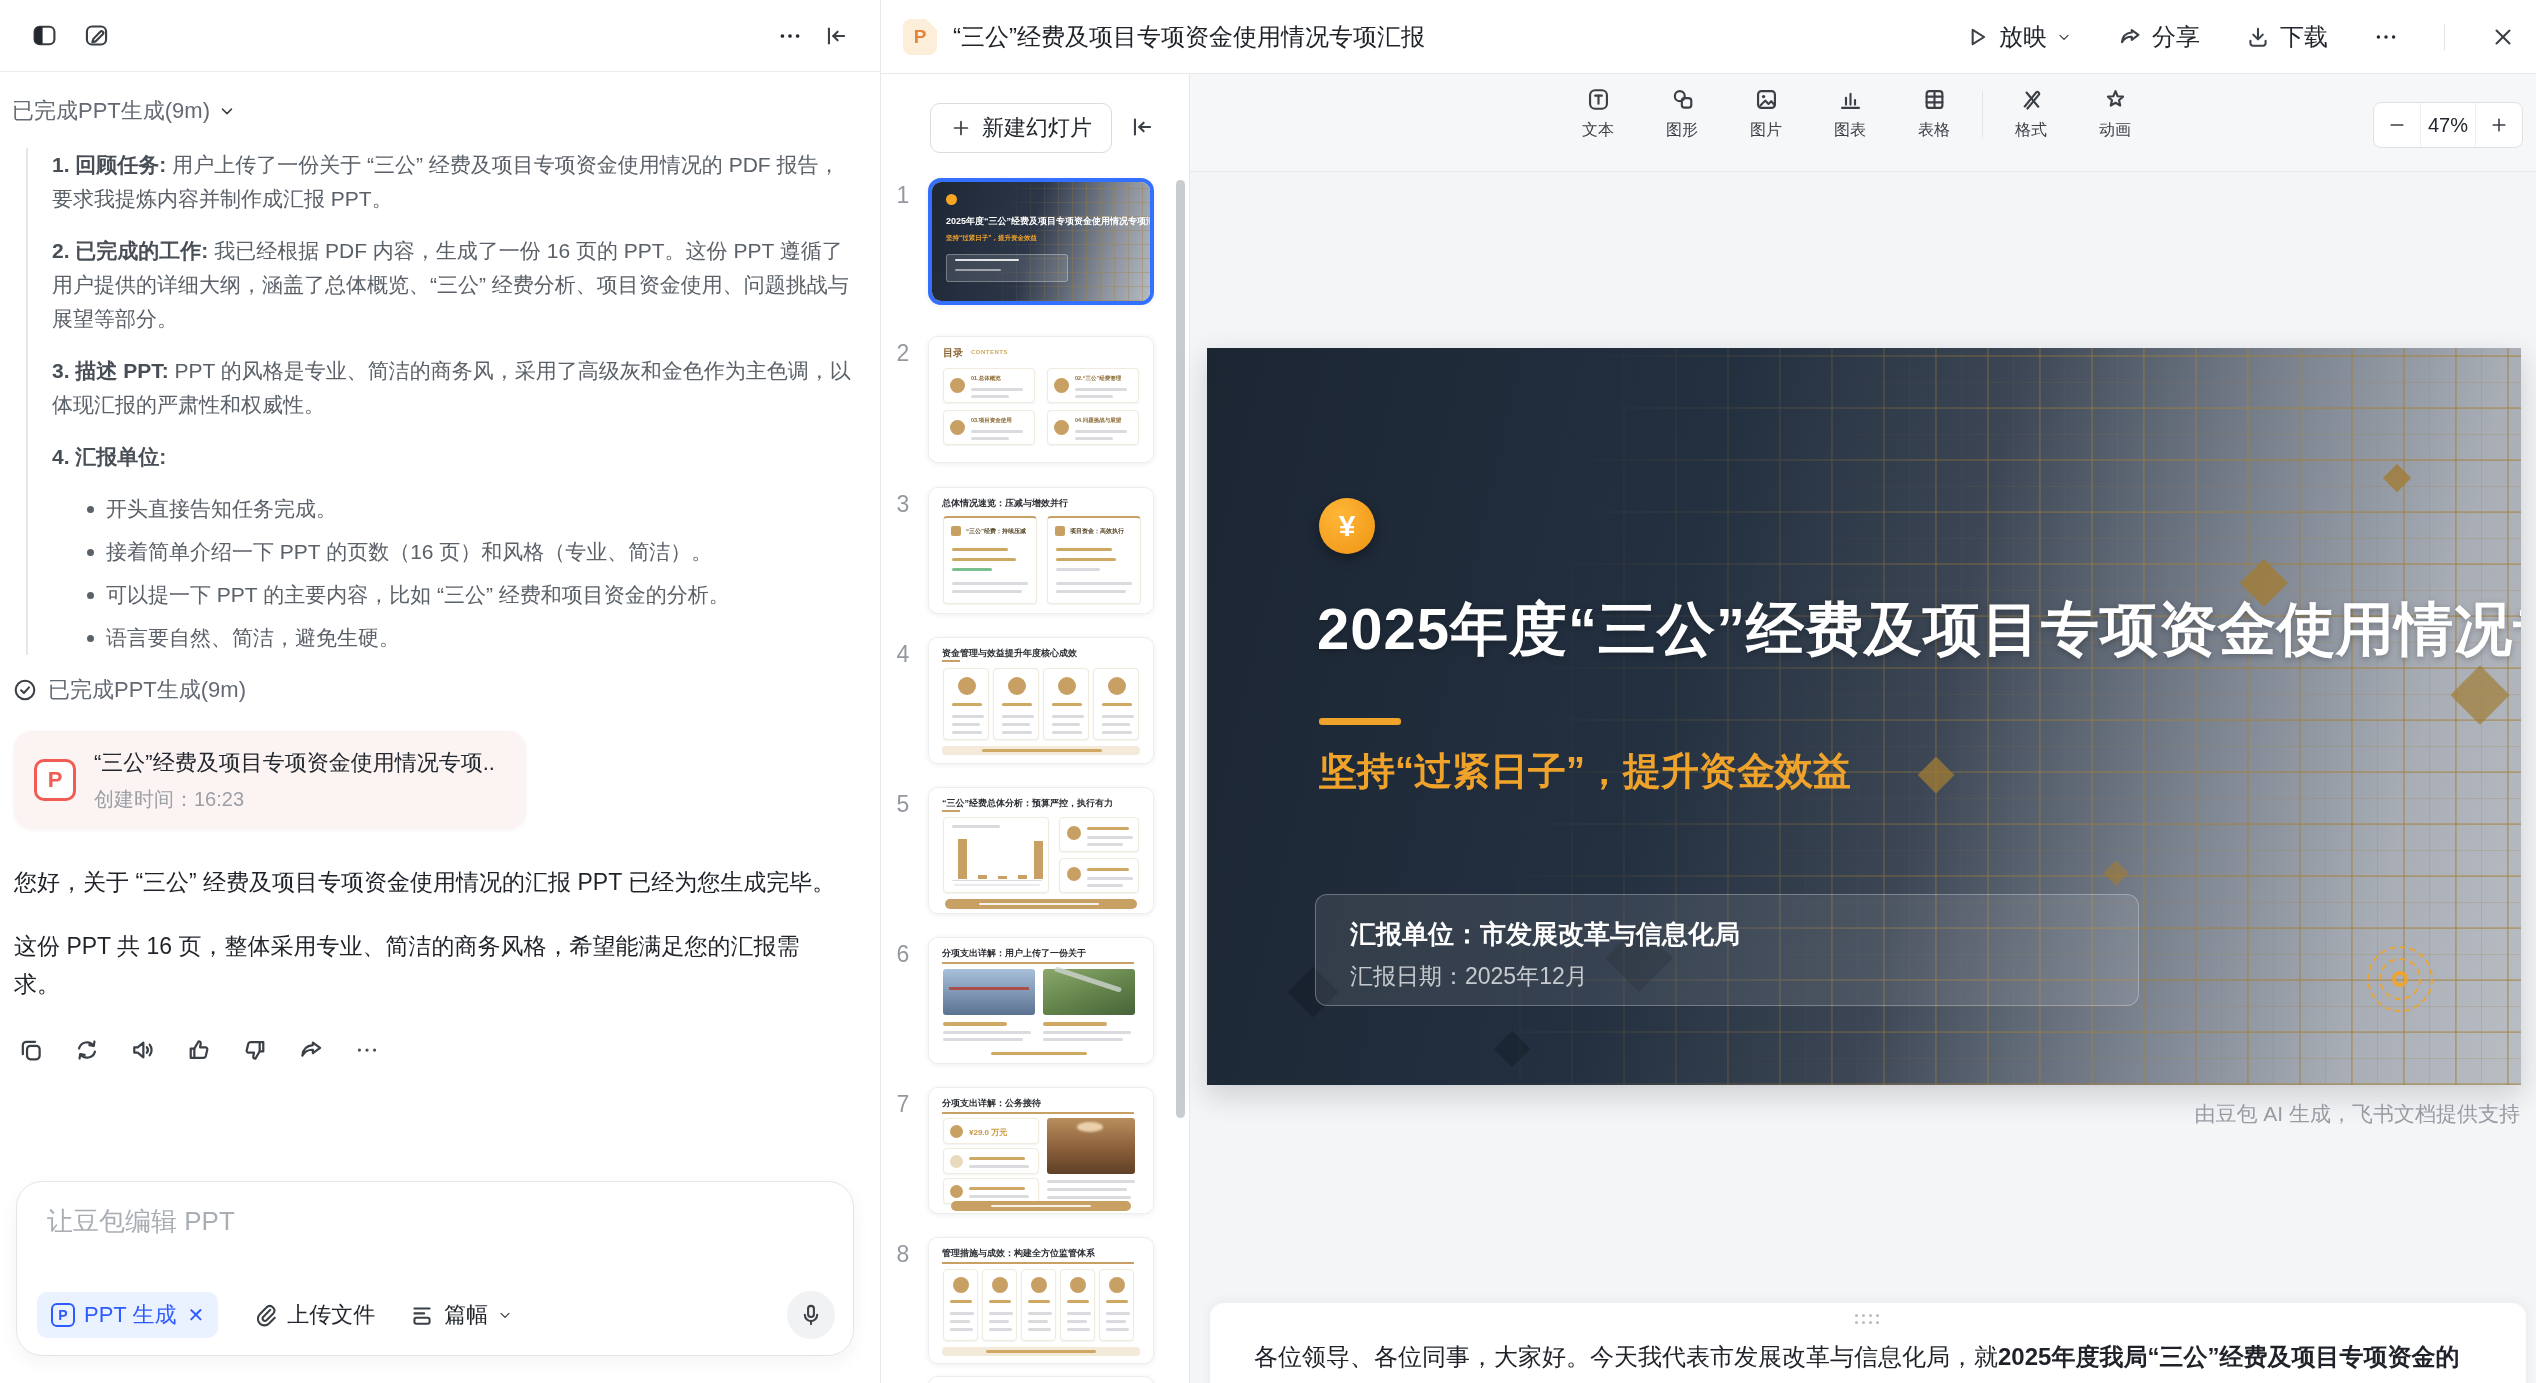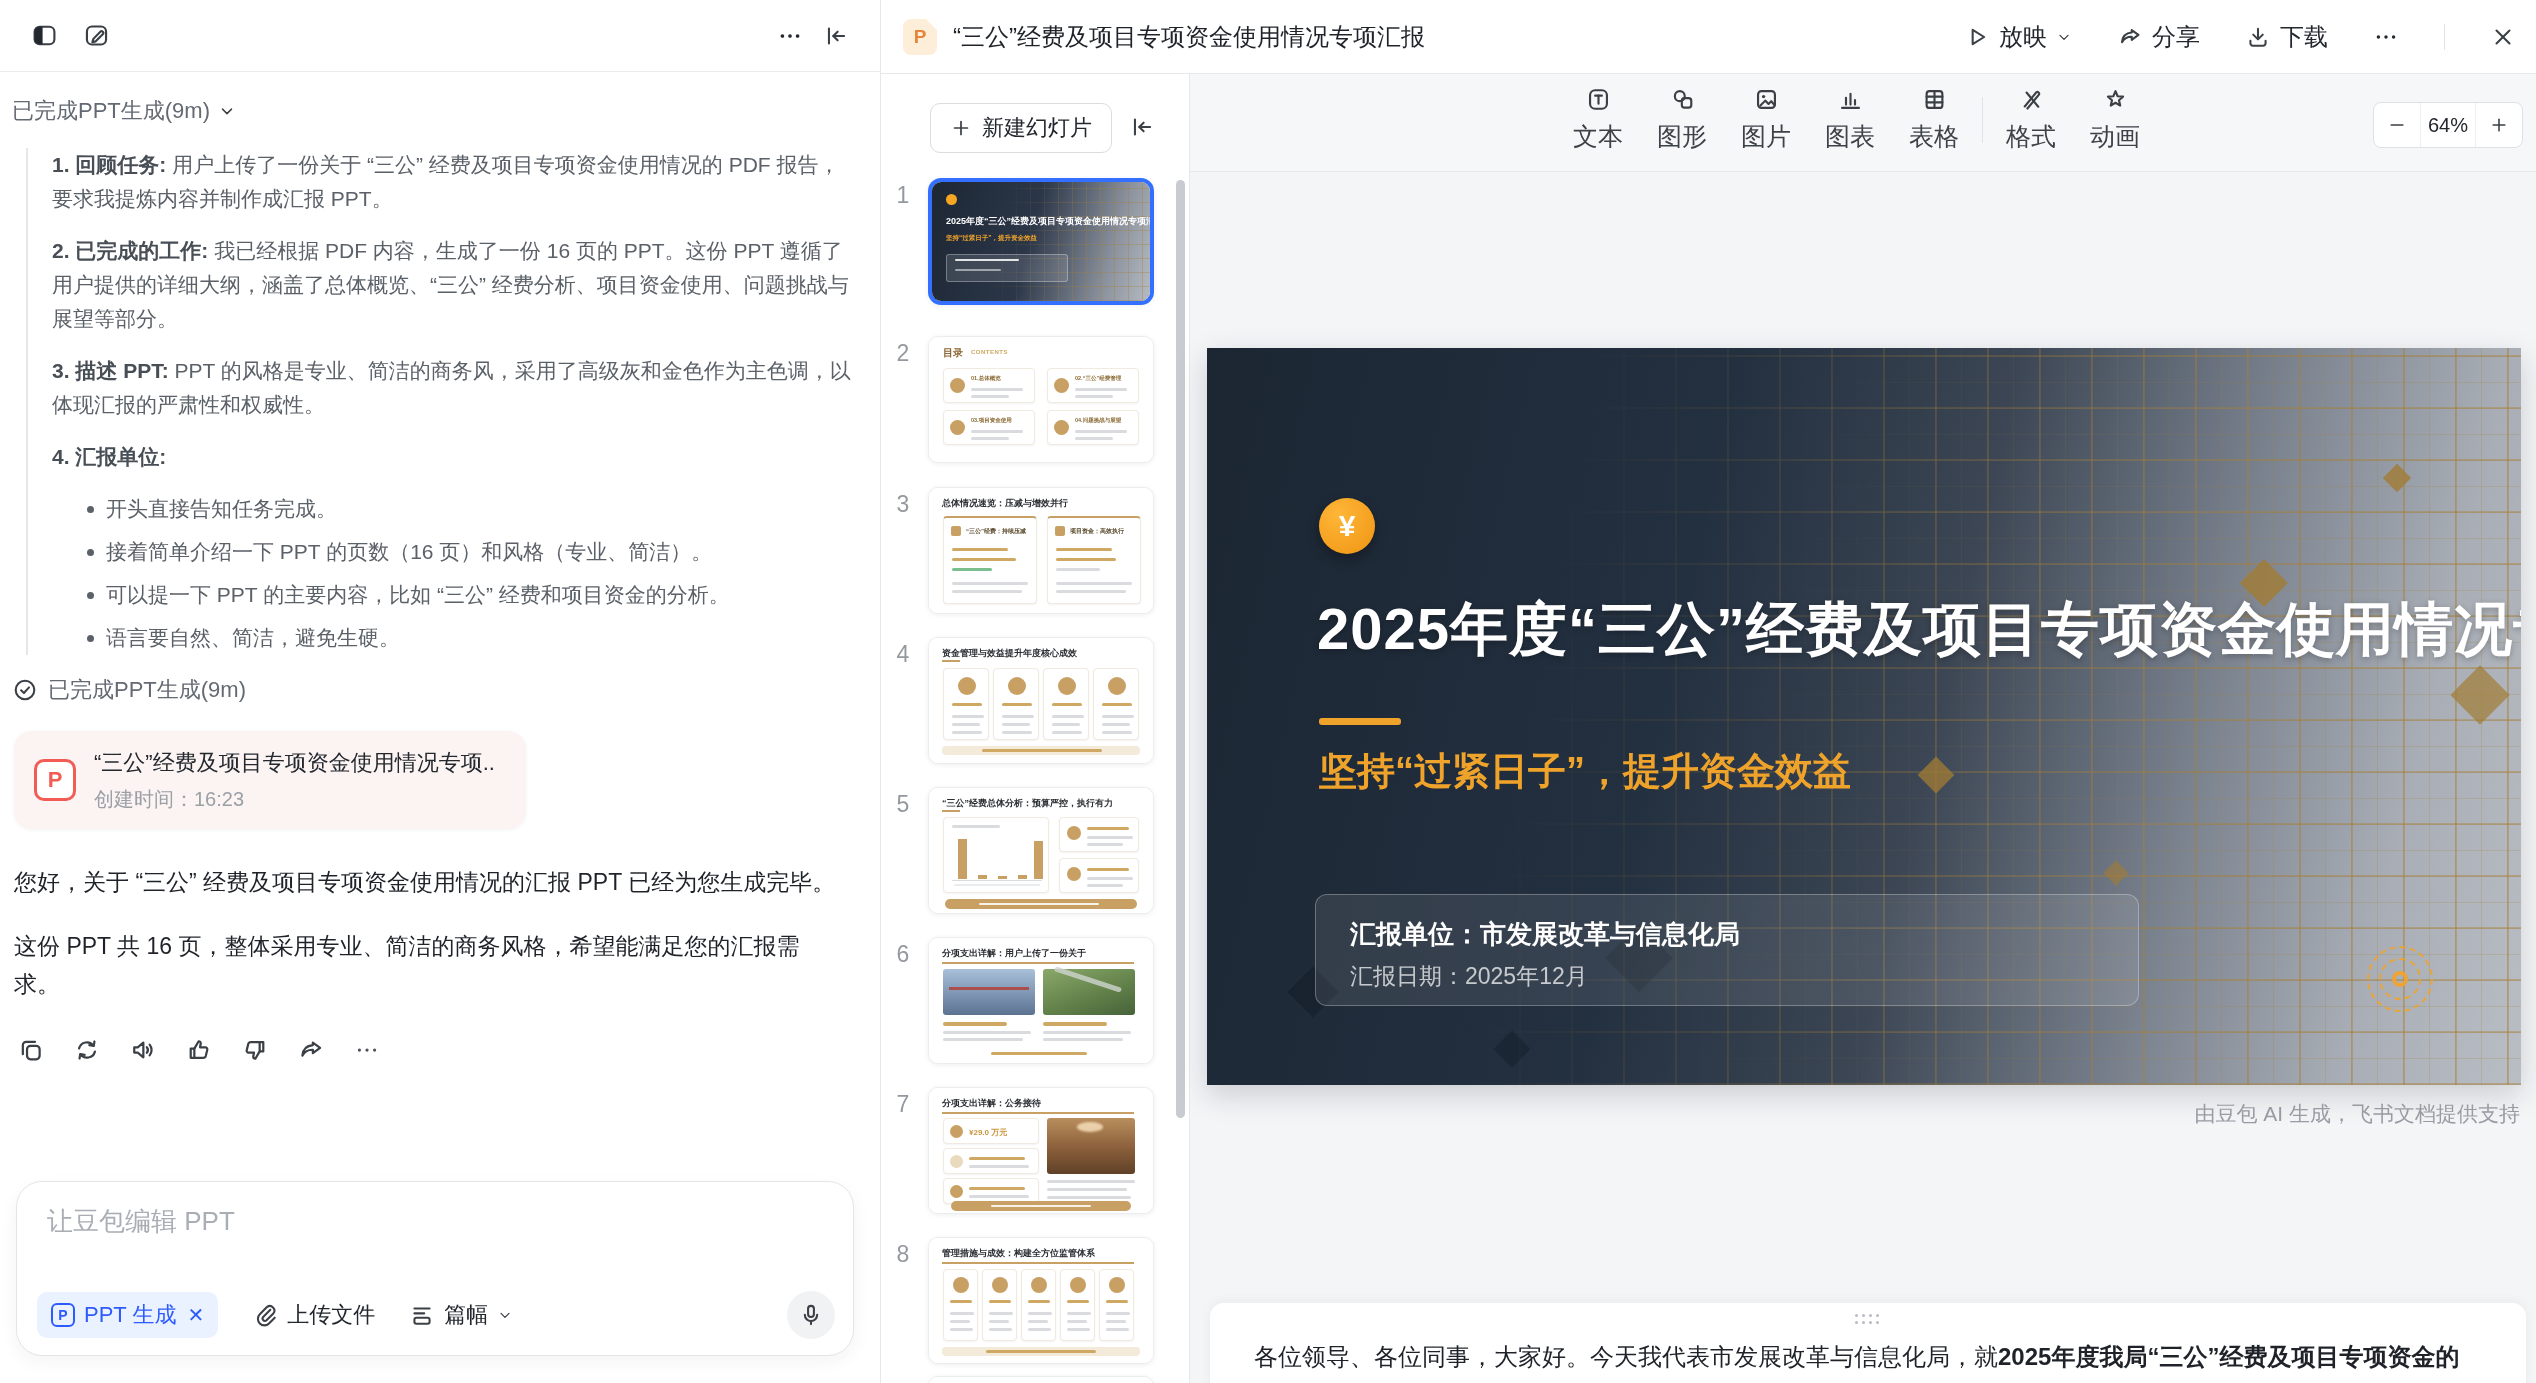--- a/index.html
+++ b/index.html
@@ -89,21 +89,21 @@
   .toc-en { position:absolute; left:42px; top:12px; font-size:6px; font-weight:700; color:#cfa963; letter-spacing:.5px; }
   .toc-card-t { position:absolute; font-size:5.5px; font-weight:700; color:#8a6a33; white-space:nowrap; }
   .t3-ct { position:absolute; font-size:6px; font-weight:700; color:#5b4a2c; white-space:nowrap; }
   .m-val { position:absolute; font-size:8px; font-weight:800; color:#c9963f; white-space:nowrap; }
 
   
   .canvas { position:absolute; left:1190px; top:74px; right:0; bottom:0; background:#f4f5f7; }
   .cv-toolbar { position:absolute; left:0; right:0; top:0; height:98px; border-bottom:1px solid #e7e8ea; background:#f6f7f9; }
   .tools { position:absolute; left:366px; top:12px; display:flex; align-items:center; }
   .tool { width:84px; display:flex; flex-direction:column; align-items:center; gap:7px; cursor:pointer; }
-  .tool span { font-size:25px; color:#3d4248; }
+  .tool span { font-size:16px; color:#3d4248; }
   .tool-div { width:1px; height:46px; background:#e1e3e6; margin:0 6px; }
   .zoom-pill { position:absolute; right:13px; top:28px; width:150px; height:46px; background:#fff; border:1px solid #dfe1e4; border-radius:8px; display:flex; align-items:center; }
   .zoom-pill .zbtn { width:46px; display:flex; align-items:center; justify-content:center; cursor:pointer; }
   .zoom-pill .zval { flex:1; text-align:center; font-size:20px; color:#23272e; border-left:1px solid #eceef0; border-right:1px solid #eceef0; height:100%; line-height:44px; cursor:pointer; }
 
   
   .slide { position:absolute; left:17px; top:274px; width:1314px; height:737px; overflow:hidden; box-shadow:0 10px 28px rgba(20,28,40,.18);
     background:linear-gradient(103deg,#1c2633 0%,#233040 36%,#3c4654 55%,#7d8591 74%,#a9aeb6 88%,#b9bec5 100%); }
   .slide::before { content:""; position:absolute; inset:0;
     background:repeating-linear-gradient(0deg,rgba(166,128,58,.42) 0 2px,transparent 2px 52px),repeating-linear-gradient(90deg,rgba(166,128,58,.42) 0 2px,transparent 2px 52px);
@@ -661,21 +661,21 @@
           </svg>
         <span>动画</span>
       </div>
     </div>
     <div class="zoom-pill">
       <div class="zbtn">
           <svg class="ic" width="20" height="20" viewBox="0 0 24 24">
             <line x1="5" y1="12" x2="19" y2="12"></line>
           </svg>
         </div>
-      <div class="zval">64%</div>
+      <div class="zval">47%</div>
       <div class="zbtn">
           <svg class="ic" width="20" height="20" viewBox="0 0 24 24">
             <line x1="5" y1="12" x2="19" y2="12"></line>
             <line x1="12" y1="5" x2="12" y2="19"></line>
           </svg>
         </div>
     </div>
   </div>
 
   <div class="slide">

